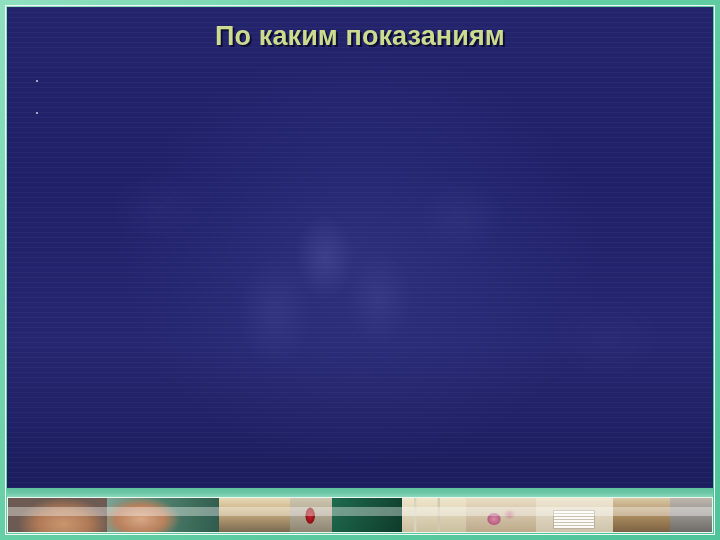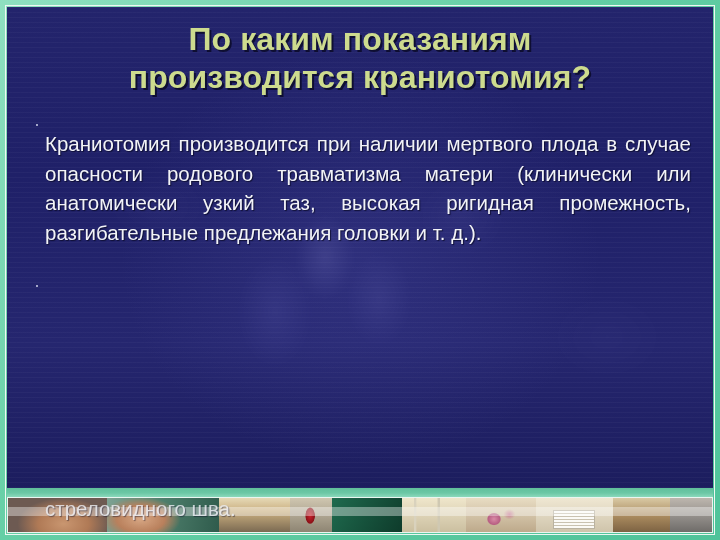--- a/index.html
+++ b/index.html
@@ -92,21 +92,21 @@
     padding: 0;
     height: 100%;
   }
 
   
   .title {
     margin: 0;
     padding: 14px 40px 0 40px;
     text-align: center;
     color: #cddb8e;
-    font-size: 32px;
+    font-size: 27px;
     font-weight: bold;
     line-height: 1.18;
     letter-spacing: 0.1px;
     text-shadow: 2px 2px 0 rgba(10,10,40,0.85);
   }
   .title-line { display: block; }
 
   
   .body {
     padding: 12px 22px 0 22px;
@@ -277,28 +277,26 @@
   <div class="inner-hairline"></div>
 
   <div class="content-panel">
     <div class="bg-ghost"></div>
     <div class="scanlines"></div>
 
     <div class="panel-inner">
 
       <h1 class="title">
         <span class="title-line">По каким показаниям</span>
-        <span class="title-line">производится краниотомия?</span>
       </h1>
 
       <div class="body">
 
         <div class="bullet-row">
           <span class="bullet-dot">·</span>
-          <p class="bullet-text">Краниотомия производится при наличии мертвого плода в случае опасности родового травматизма матери (клинически или анатомически узкий таз, высокая ригидная промежность, разгибательные предлежания головки и т. д.).</p>
         </div>
 
         <div class="bullet-row">
           <span class="bullet-dot">·</span>
         </div>
 
       </div>
     </div>
   </div>
 
@@ -313,15 +311,14 @@
       <div class="ph ph-5"></div>
       <div class="ph ph-6"></div>
       <div class="ph ph-7"></div>
       <div class="ph ph-8"></div>
       <div class="ph ph-9"></div>
       <div class="ph ph-10"></div>
     </div>
     <div class="strip-wash"></div>
   </div>
 
-  <div class="overflow-text">стреловидного шва.</div>
 
 </div>
 
 </body></html>

